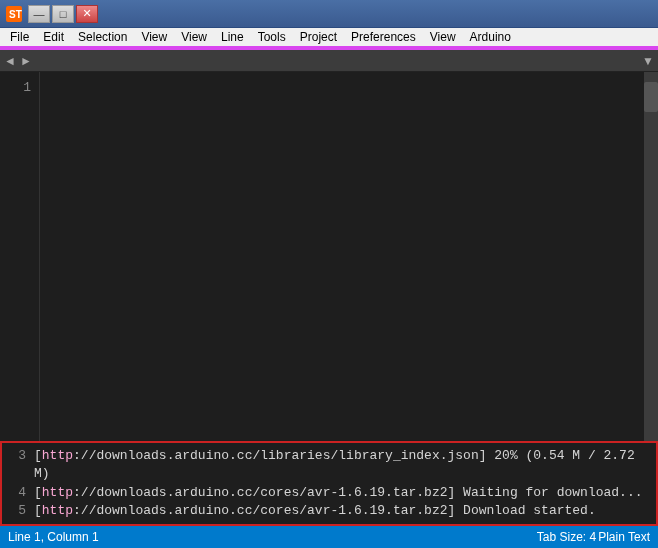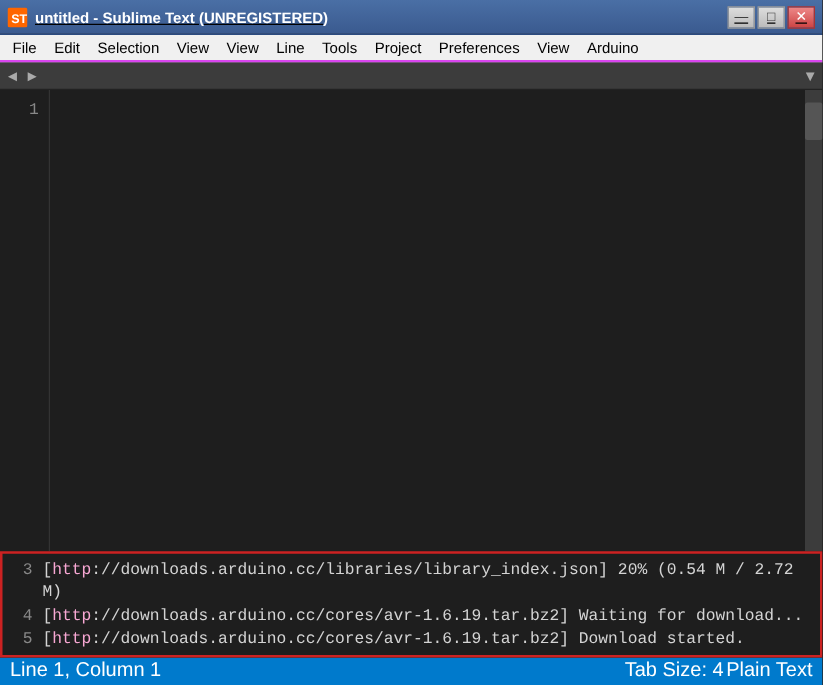--- a/index.html
+++ b/index.html
@@ -13,21 +13,20 @@
     }
 
     
     .title-bar {
       background: linear-gradient(to bottom, #4a6fa5, #3a5a8f);
       height: 28px;
       display: flex;
       align-items: center;
       padding: 0 6px;
       border-bottom: 1px solid #2a4a7f;
-      text-decoration: underline;
     }
     .title-bar-icon {
       width: 16px;
       height: 16px;
       margin-right: 6px;
       flex-shrink: 0;
     }
     .title-bar-text {
       color: #fff;
       font-size: 12px;
@@ -52,21 +51,21 @@
     }
     .tb-btn.close { background: linear-gradient(to bottom, #e88, #c44); color: #fff; border-color: #a33; }
 
     
     .menu-bar {
       background: #f0f0f0;
       height: 22px;
       display: flex;
       align-items: center;
       padding: 0 4px;
-      border-bottom: 2px solid #d946ef;
+      border-bottom: 4px solid #d946ef;
       gap: 2px;
     }
     .menu-item {
       padding: 2px 6px;
       font-size: 12px;
       color: #000;
       cursor: pointer;
     }
 
     
@@ -168,21 +167,21 @@
       color: #d4d4d4;
     }
 
     
     .status-bar {
       background: #007acc;
       height: 22px;
       display: flex;
       align-items: center;
       padding: 0 8px;
-      font-size: 16px;
+      font-size: 12px;
       color: #fff;
     }
     .status-left {
       display: flex;
       gap: 12px;
     }
     .status-right {
       margin-left: auto;
       display: flex;
       gap: 2px;
@@ -205,21 +204,20 @@
 </head>
 <body>
 
 <div class="title-bar">
   <div class="title-bar-icon">
     <svg width="16" height="16" viewBox="0 0 16 16">
       <rect width="16" height="16" fill="#ff6600" rx="2"></rect>
       <text x="3" y="12" font-size="10" fill="white" font-weight="bold">ST</text>
     </svg>
   </div>
-  <span class="title-bar-text">untitled - Sublime Text (UNREGISTERED)</span>
   <div class="title-bar-buttons">
     <div class="tb-btn">—</div>
     <div class="tb-btn">□</div>
     <div class="tb-btn close">✕</div>
   </div>
 </div>
 
 <div class="menu-bar">
 
 <span class="menu-item">File</span>

